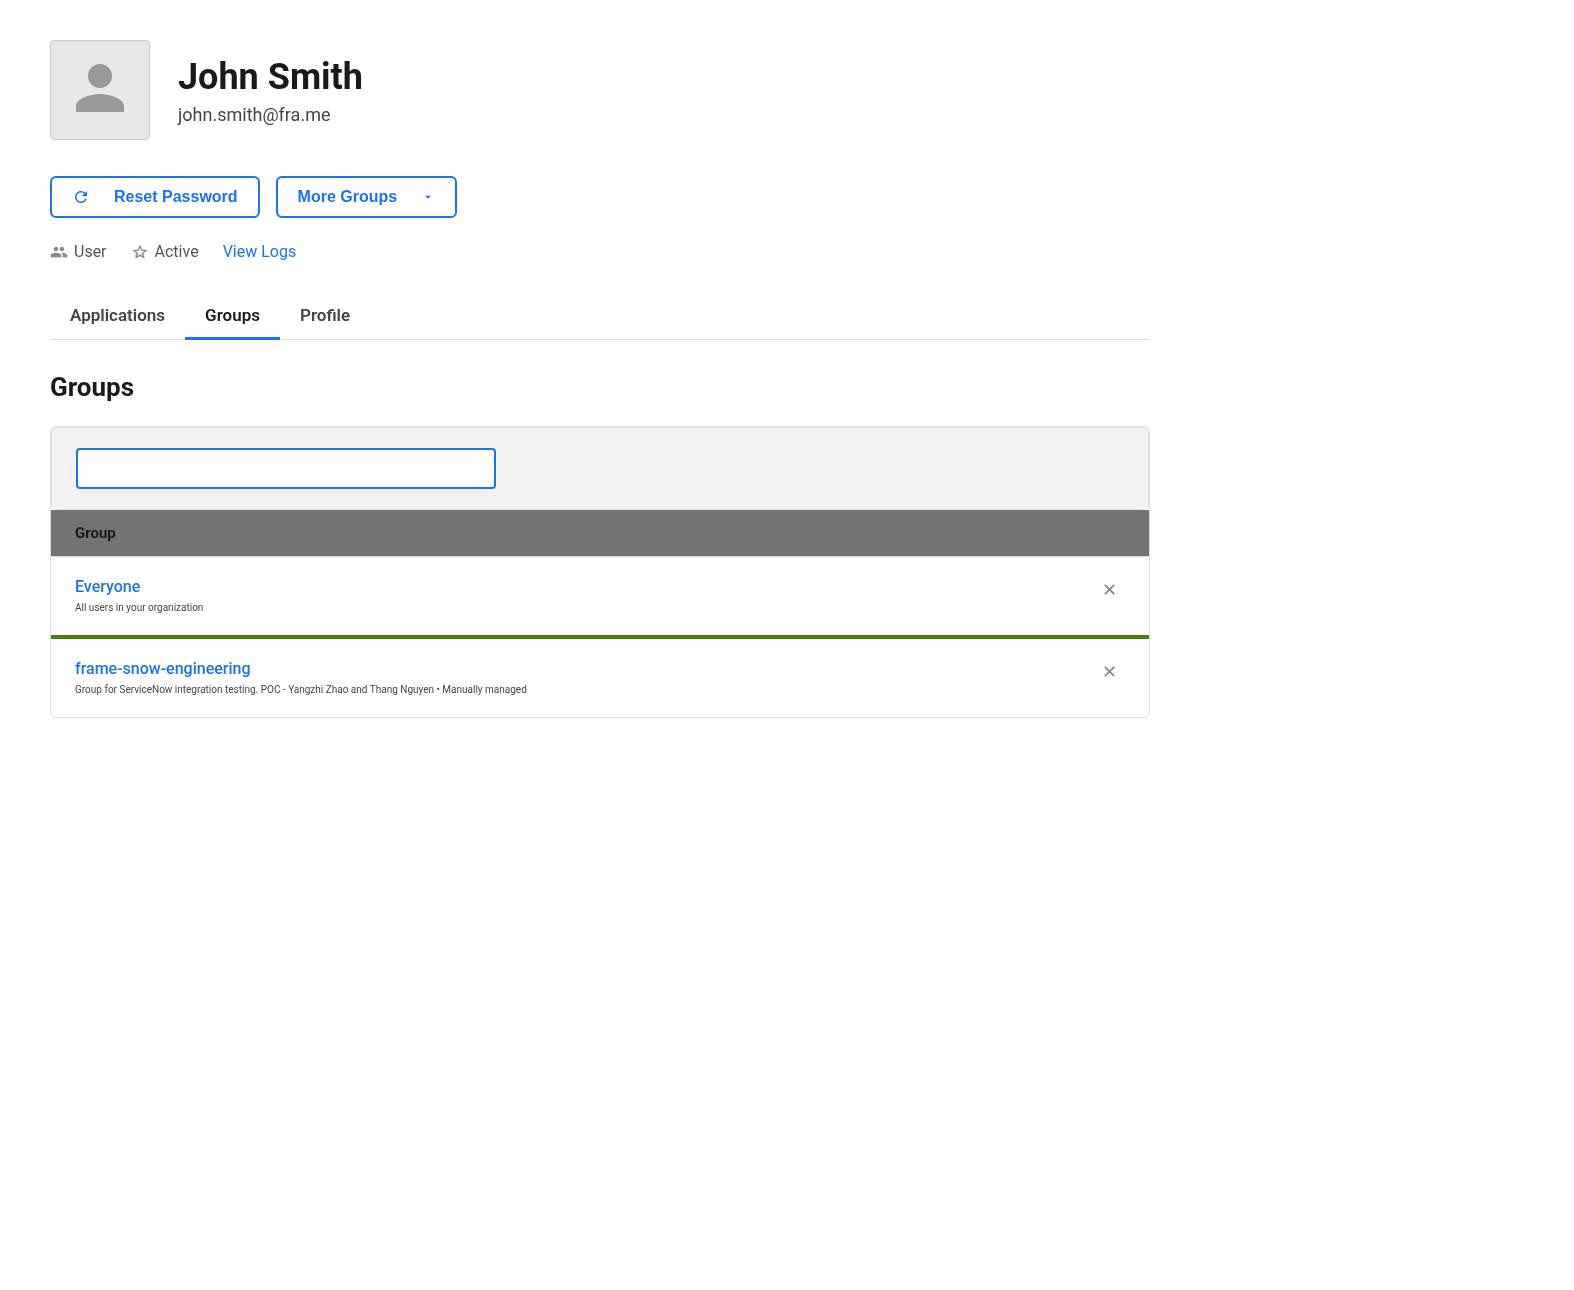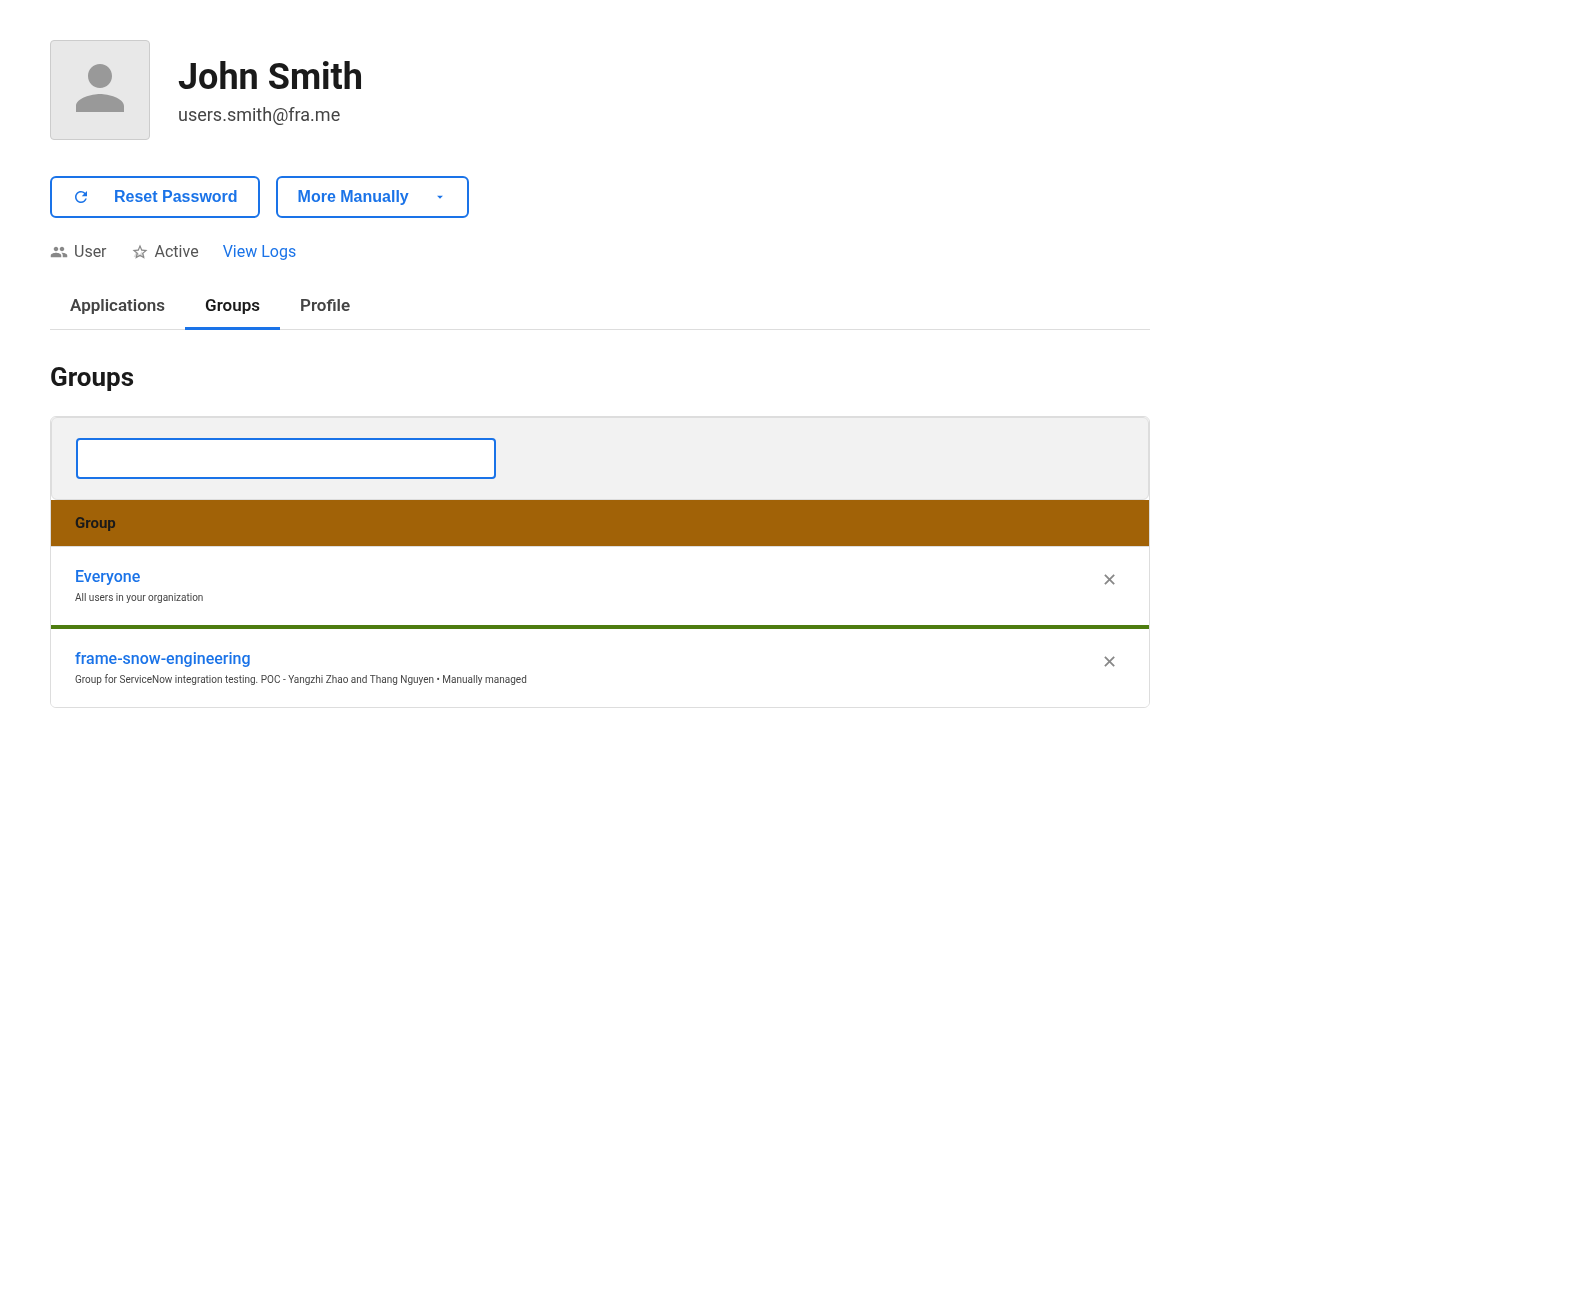--- a/index.html
+++ b/index.html
@@ -63,21 +63,21 @@
       cursor: pointer;
       display: flex;
       align-items: center;
       gap: 24px;
     }
     
     .status-row {
       display: flex;
       align-items: center;
       gap: 24px;
-      margin-bottom: 22px;
+      margin-bottom: 32px;
       font-size: 16px;
       color: #555;
     }
     .status-item {
       display: flex;
       align-items: center;
       gap: 6px;
     }
     .status-item svg {
       width: 18px;
@@ -127,21 +127,21 @@
     .search-input {
       width: 420px;
       padding: 10px 14px;
       border: 2px solid #1a73e8;
       border-radius: 4px;
       font-size: 15px;
       outline: none;
       background: #fff;
     }
     .groups-table-header {
-      background: #a16207;
+      background: #737373;
       padding: 14px 24px;
       font-weight: 700;
       font-size: 15px;
       border-bottom: 1px solid #ddd;
     }
     .group-row {
       padding: 20px 24px;
       border-bottom: 4px solid #4d7c0f;
       display: flex;
       align-items: flex-start;
@@ -188,33 +188,33 @@
   <div class="user-header">
     <div class="avatar-container">
       <span class="avatar-icon">
         <svg viewBox="0 0 24 24" xmlns="http://www.w3.org/2000/svg">
           <path d="M12 12c2.7 0 4.8-2.1 4.8-4.8S14.7 2.4 12 2.4 7.2 4.5 7.2 7.2 9.3 12 12 12zm0 2.4c-3.2 0-9.6 1.6-9.6 4.8v2.4h19.2v-2.4c0-3.2-6.4-4.8-9.6-4.8z"></path>
         </svg>
       </span>
     </div>
     <div class="user-info">
       <h1>John Smith</h1>
-      <div class="user-email">users.smith@fra.me</div>
+      <div class="user-email">john.smith@fra.me</div>
     </div>
   </div>
 
   <div class="action-buttons">
     <button class="btn-outline">
       <svg width="18" height="18" viewBox="0 0 24 24" fill="#1a73e8" xmlns="http://www.w3.org/2000/svg">
         <path d="M17.65 6.35A7.958 7.958 0 0012 4c-4.42 0-7.99 3.58-7.99 8s3.57 8 7.99 8c3.73 0 6.84-2.55 7.73-6h-2.08A5.99 5.99 0 0112 18c-3.31 0-6-2.69-6-6s2.69-6 6-6c1.66 0 3.14.69 4.22 1.78L13 11h7V4l-2.35 2.35z"></path>
       </svg>
       <span>Reset Password</span>
     </button>
     <button class="btn-outline">
-      <span>More Manually</span>
+      <span>More Groups</span>
       <svg width="14" height="14" viewBox="0 0 24 24" fill="#1a73e8">
         <path d="M7 10l5 5 5-5z"></path>
       </svg>
     </button>
   </div>
 
   <div class="status-row">
     <div class="status-item">
       <svg viewBox="0 0 24 24" xmlns="http://www.w3.org/2000/svg">
         <path d="M16 11c1.66 0 2.99-1.34 2.99-3S17.66 5 16 5c-1.66 0-3 1.34-3 3s1.34 3 3 3zm-8 0c1.66 0 2.99-1.34 2.99-3S9.66 5 8 5C6.34 5 5 6.34 5 8s1.34 3 3 3zm0 2c-2.33 0-7 1.17-7 3.5V19h14v-2.5c0-2.33-4.67-3.5-7-3.5zm8 0c-.29 0-.62.02-.97.05 1.16.84 1.97 1.97 1.97 3.45V19h6v-2.5c0-2.33-4.67-3.5-7-3.5z"></path>

